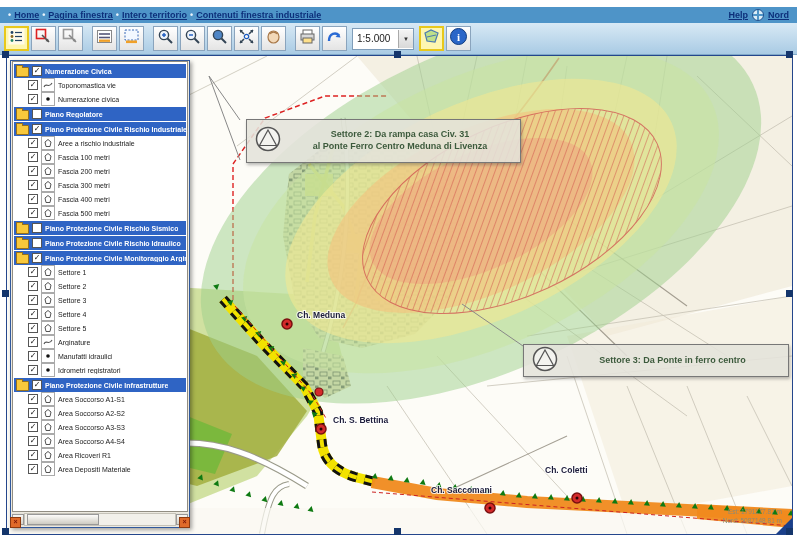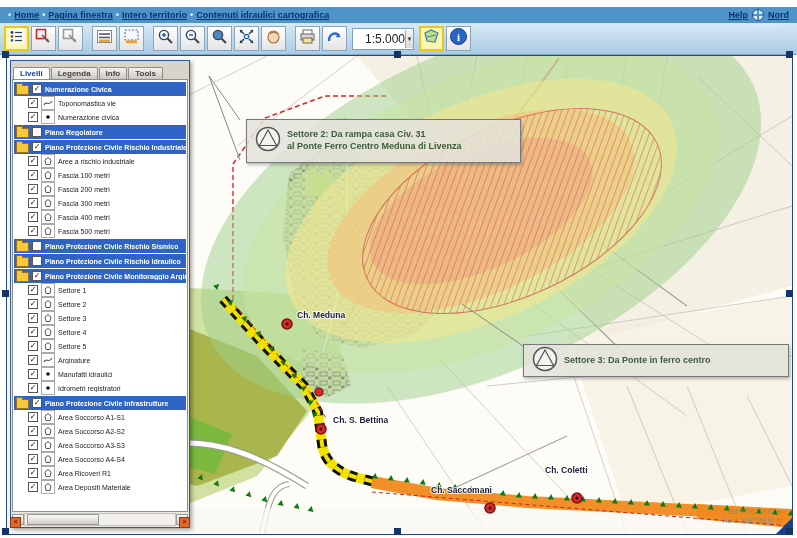--- a/index.html
+++ b/index.html
@@ -22,35 +22,35 @@
   .toolbar{position:absolute;left:0;top:23px;width:797px;height:32px;
            background:linear-gradient(#d8e9f5,#a9cbe4);border-bottom:1px solid #7fa8c8;
            display:flex;align-items:center;padding:0 4px;gap:2px;box-sizing:border-box;}
   .tbtn{width:25px;height:25px;background:linear-gradient(#ffffff,#e4e4e4);
         border:1px solid #8aa4bd;display:flex;align-items:center;justify-content:center;
         box-sizing:border-box;cursor:pointer;flex:none;}
   .tbtn.hl{background:#fdf6b0;border:2px solid #e8c81c;}
   .tsep{width:5px;flex:none;}
   .scalebox{width:60px;height:20px;background:#fff;border:1px solid #7f9db9;display:flex;
             align-items:center;margin:0 3px;cursor:pointer;flex:none;}
-  .scalebox .val{flex:1;font-size:12px;color:#222;padding-left:12px;}
+  .scalebox .val{flex:1;font-size:10px;color:#222;padding-left:4px;}
   .scalebox .arrow{width:14px;height:18px;background:linear-gradient(#f4f4f4,#d8d8d8);
                    border-left:1px solid #aaa;display:flex;align-items:center;justify-content:center;
                    font-size:6px;color:#333;}
   
   .map{position:absolute;left:6px;top:55px;width:785px;height:478px;border:1px solid #24468c;
        background:#fdfcf7;overflow:hidden;z-index:5;}
   .map-svg{position:absolute;left:0;top:0;}
   .maplabel{font-family:"Liberation Sans",sans-serif;font-size:8.5px;font-weight:bold;
             fill:#1c1c3a;paint-order:stroke;stroke:#ffffff;stroke-width:2px;stroke-opacity:.8;}
   .callout{position:absolute;display:flex;align-items:center;gap:5px;
            background:rgba(228,227,219,.88);border:1px solid #777;
            box-shadow:1px 2px 3px rgba(60,60,60,.35);padding:2px 7px;box-sizing:border-box;
            font-size:9px;font-weight:bold;color:#3c5a3c;line-height:1.3;z-index:6;}
-  .callout .txt{flex:1;}
+  .callout .txt{text-align:center;flex:1;}
   .coords{position:absolute;right:10px;bottom:8px;text-align:right;font-size:6.5px;
           color:#8a8a78;line-height:1.35;z-index:7;}
   .fold{position:absolute;right:0;bottom:0;width:0;height:0;
         border-left:16px solid transparent;border-bottom:16px solid #1a3f8a;z-index:8;}
   .handle{position:absolute;width:7px;height:7px;background:#14356b;z-index:10;}
   
   .panel{position:absolute;left:10px;top:60px;width:180px;height:468px;background:#ece9e0;
          border:1px solid #30589c;box-shadow:2px 2px 4px rgba(0,0,0,.35);z-index:30;
          display:flex;flex-direction:column;box-sizing:border-box;}
   .ptitle{height:15px;background:linear-gradient(90deg,#16459c,#5a8ad0);color:#fff;
@@ -95,21 +95,21 @@
 
 <div class="menubar">
   <div class="crumbs">
       <span class="crumb-sep">•</span>
       <span class="crumb-link">Home</span>
       <span class="crumb-sep">•</span>
       <span class="crumb-link">Pagina finestra</span>
       <span class="crumb-sep">•</span>
       <span class="crumb-link">Intero territorio</span>
       <span class="crumb-sep">•</span>
-      <span class="crumb-link">Contenuti idraulici cartografica</span>
+      <span class="crumb-link">Contenuti finestra industriale</span>
     </div>
   <div class="mb-right">
     <span class="mb-link">Help</span>
     <span class="globe"></span>
     <span class="mb-link">Nord</span>
   </div>
 </div>
 
 <div class="toolbar">
   <div class="tbtn hl">
@@ -379,26 +379,20 @@
 <div class="handle" style="left:2px;top:51px;"></div>
 <div class="handle" style="left:394px;top:51px;"></div>
 <div class="handle" style="left:786px;top:51px;"></div>
 <div class="handle" style="left:2px;top:290px;"></div>
 <div class="handle" style="left:786px;top:290px;"></div>
 <div class="handle" style="left:2px;top:528px;"></div>
 <div class="handle" style="left:394px;top:528px;"></div>
 <div class="handle" style="left:786px;top:528px;"></div>
 
 <div class="panel">
-  <div class="tabs">
-      <div class="tab active">Livelli</div>
-      <div class="tab">Legenda</div>
-      <div class="tab">Info</div>
-      <div class="tab">Tools</div>
-    </div>
   <div class="tree">
       <div class="thead">
         <span class="folder"></span>
         <span class="cb">✓</span>
         <span class="tlabel">Numerazione Civica</span>
       </div>
       <div class="trow">
         <span class="cb">✓</span>
         <span class="icobox">
           <svg width="10" height="10">

